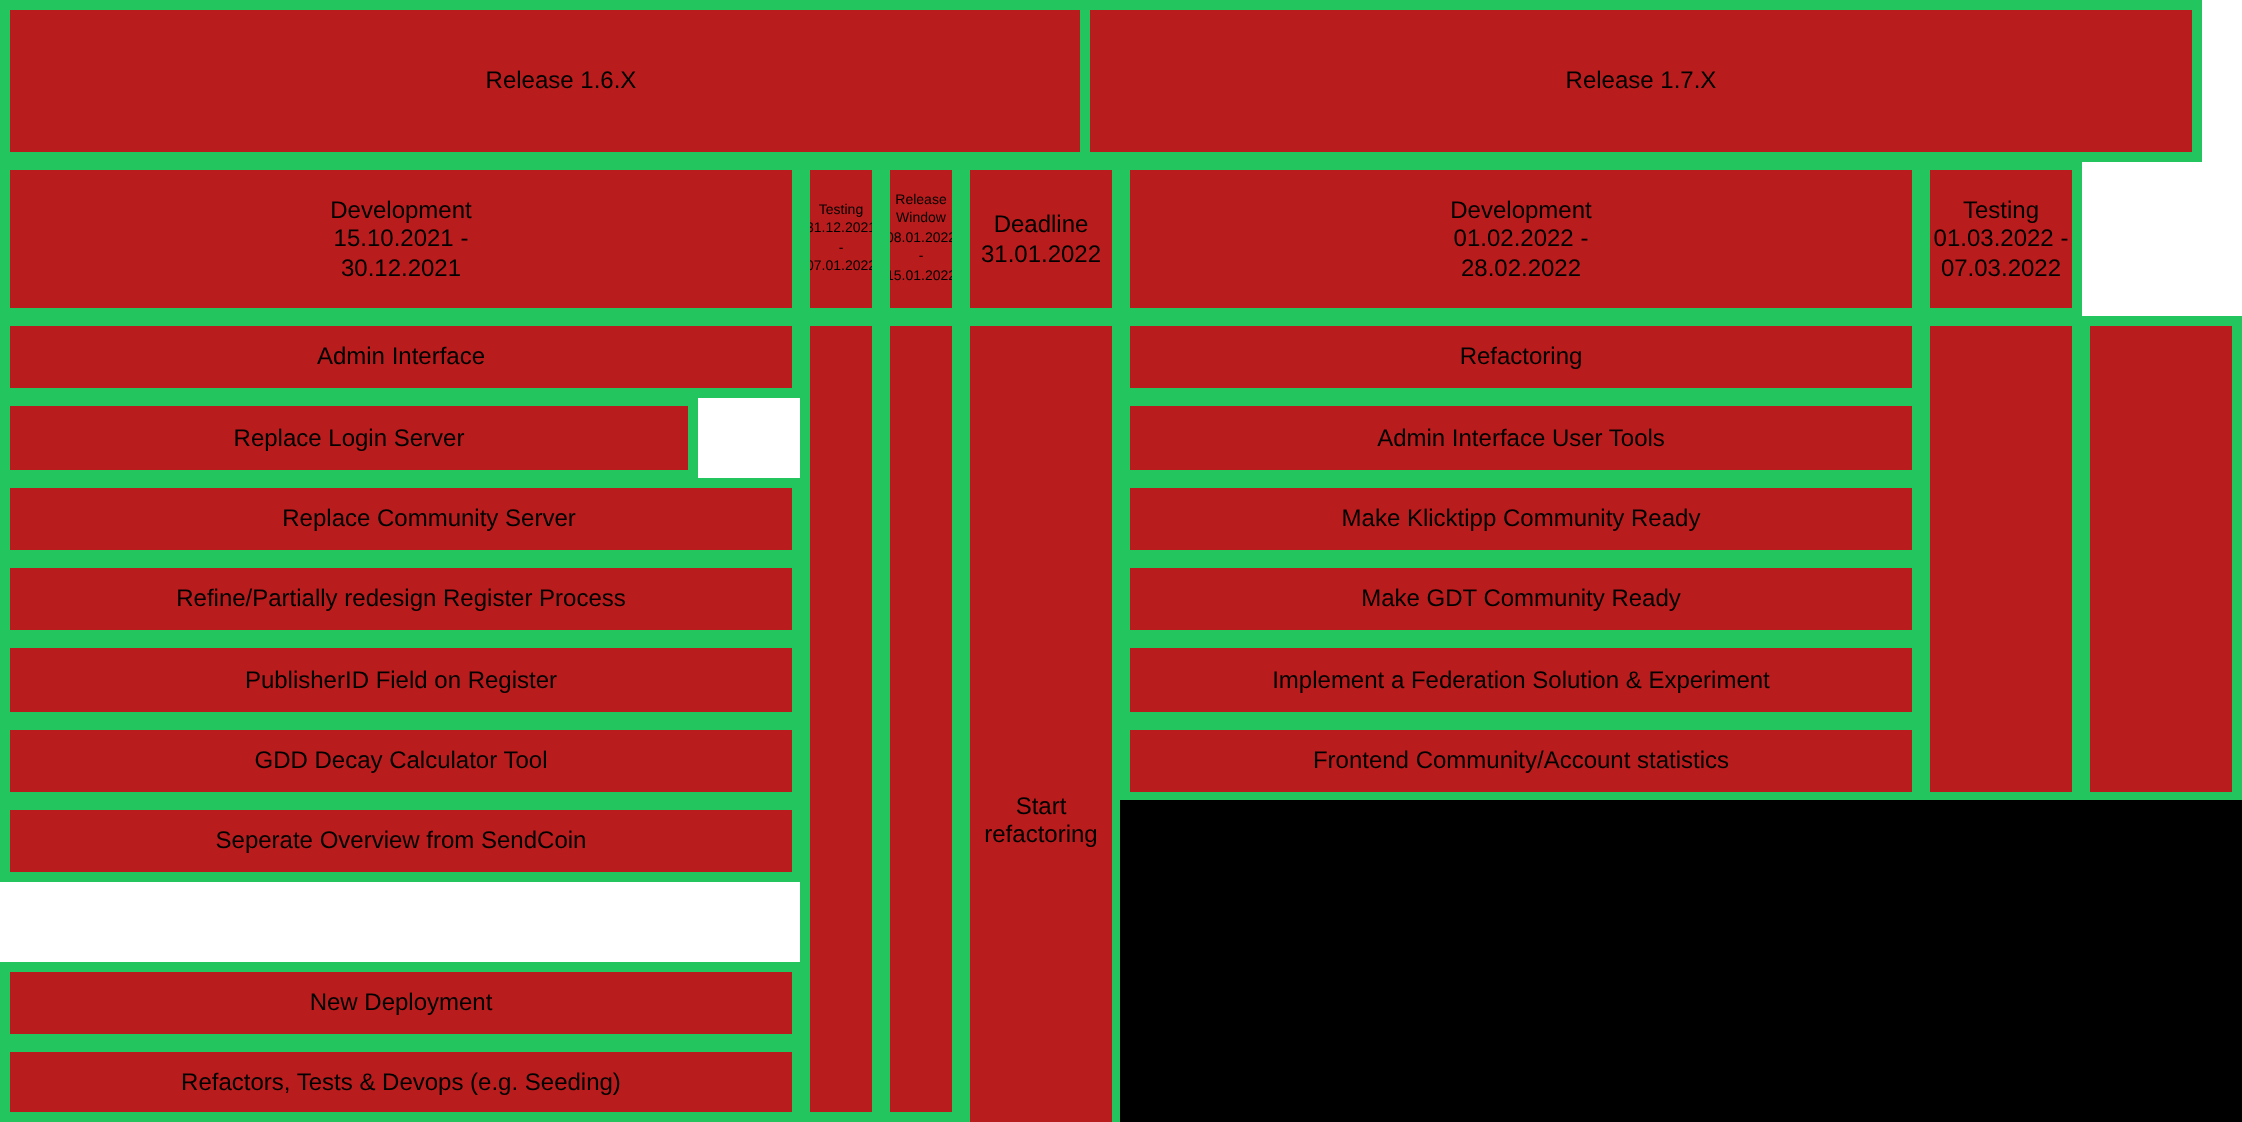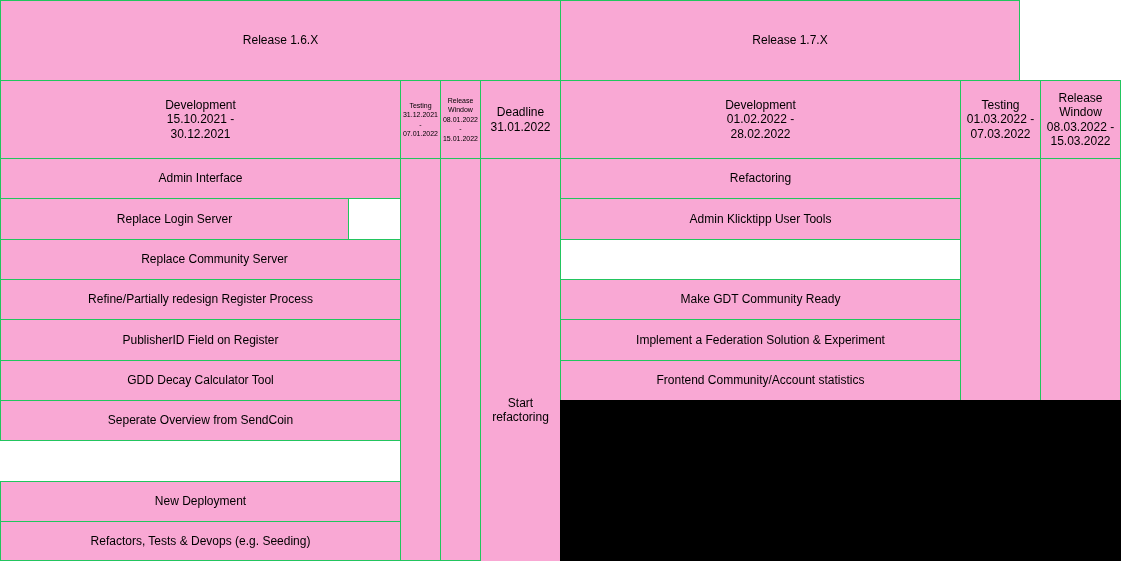--- a/index.html
+++ b/index.html
@@ -12,22 +12,22 @@
     width: 1121px;
     height: 561px;
     background: #ffffff;
     overflow: hidden;
     font-family: "Liberation Sans", sans-serif;
     color: #000000;
   }
   .cell {
     position: absolute;
     box-sizing: border-box;
-    border: 1px solid #22c55e;
-    background: #f9a8d4;
+    border: 5px solid #22c55e;
+    background: #b91c1c;
     display: flex;
     align-items: center;
     justify-content: center;
     text-align: center;
     white-space: pre-line;
     font-size: 12px;
     line-height: 1.2;
     overflow: hidden;
   }
   .tiny {
@@ -73,37 +73,34 @@
   <div class="cell" style="left:0;top:360px;width:401px;height:41px;">GDD Decay Calculator Tool</div>
   <div class="cell" style="left:0;top:400px;width:401px;height:41px;">Seperate Overview from SendCoin</div>
   <div class="cell" style="left:0;top:481px;width:401px;height:41px;">New Deployment</div>
   <div class="cell" style="left:0;top:521px;width:401px;height:40px;">Refactors, Tests &amp; Devops (e.g. Seeding)</div>
 
   <div class="cell" style="left:400px;top:158px;width:41px;height:403px;"></div>
   <div class="cell" style="left:440px;top:158px;width:41px;height:403px;"></div>
   <div class="cell" style="left:480px;top:158px;width:81px;height:504px;">Start
 refactoring</div>
 
-  <div class="cell" style="left:560px;top:0;width:460px;height:81px;">Release 1.7.X</div>
+  <div class="cell" style="left:540px;top:0;width:561px;height:81px;">Release 1.7.X</div>
 
   <div class="cell" style="left:560px;top:80px;width:401px;height:79px;">Development
 01.02.2022 -
 28.02.2022</div>
 
   <div class="cell" style="left:960px;top:80px;width:81px;height:79px;">Testing
 01.03.2022 -
 07.03.2022</div>
 
-  <div class="cell" style="left:1040px;top:80px;width:81px;height:79px;">Release
-Window
-08.03.2022 -
-15.03.2022</div>
 
   <div class="cell" style="left:560px;top:158px;width:401px;height:41px;">Refactoring</div>
-  <div class="cell" style="left:560px;top:198px;width:401px;height:42px;">Admin Klicktipp User Tools</div>
+  <div class="cell" style="left:560px;top:198px;width:401px;height:42px;">Admin Interface User Tools</div>
+  <div class="cell" style="left:560px;top:239px;width:401px;height:41px;">Make Klicktipp Community Ready</div>
   <div class="cell" style="left:560px;top:319px;width:401px;height:42px;">Implement a Federation Solution &amp; Experiment</div>
   <div class="cell" style="left:560px;top:279px;width:401px;height:41px;">Make GDT Community Ready</div>
   <div class="cell" style="left:560px;top:360px;width:401px;height:41px;">Frontend Community/Account statistics</div>
 
   <div class="cell" style="left:960px;top:158px;width:81px;height:243px;"></div>
   <div class="cell" style="left:1040px;top:158px;width:81px;height:243px;"></div>
 
   <div class="redacted" style="left:560px;top:400px;width:561px;height:161px;"></div>
 
 </div>

